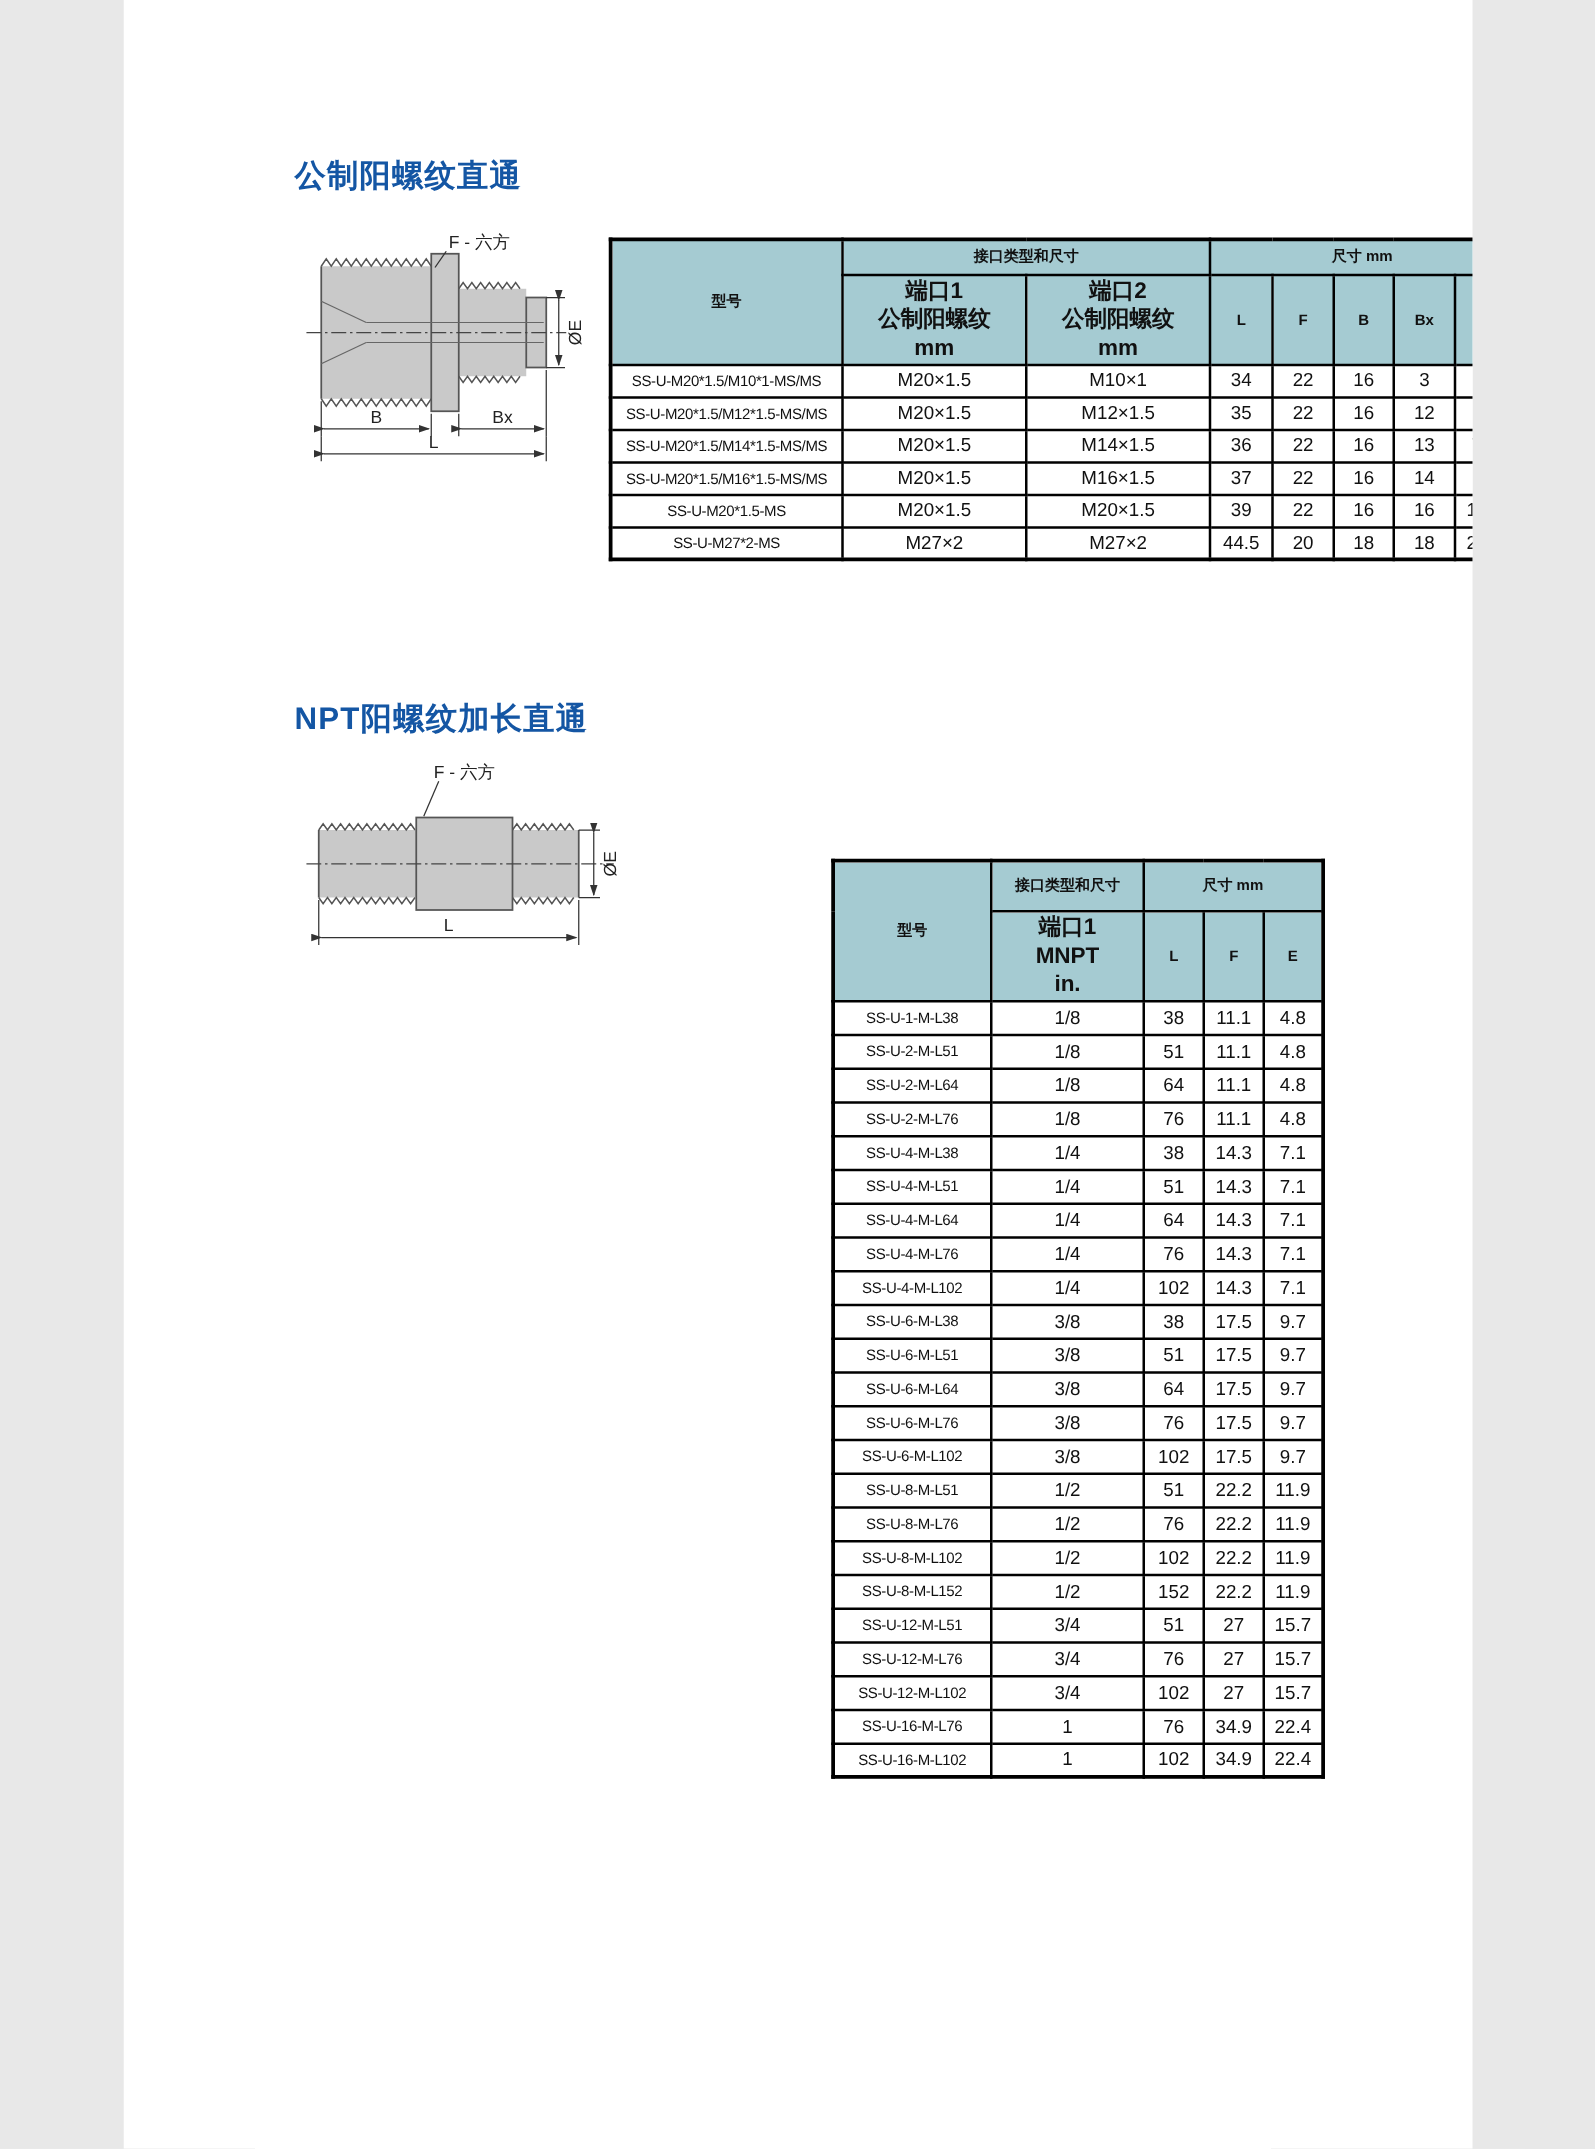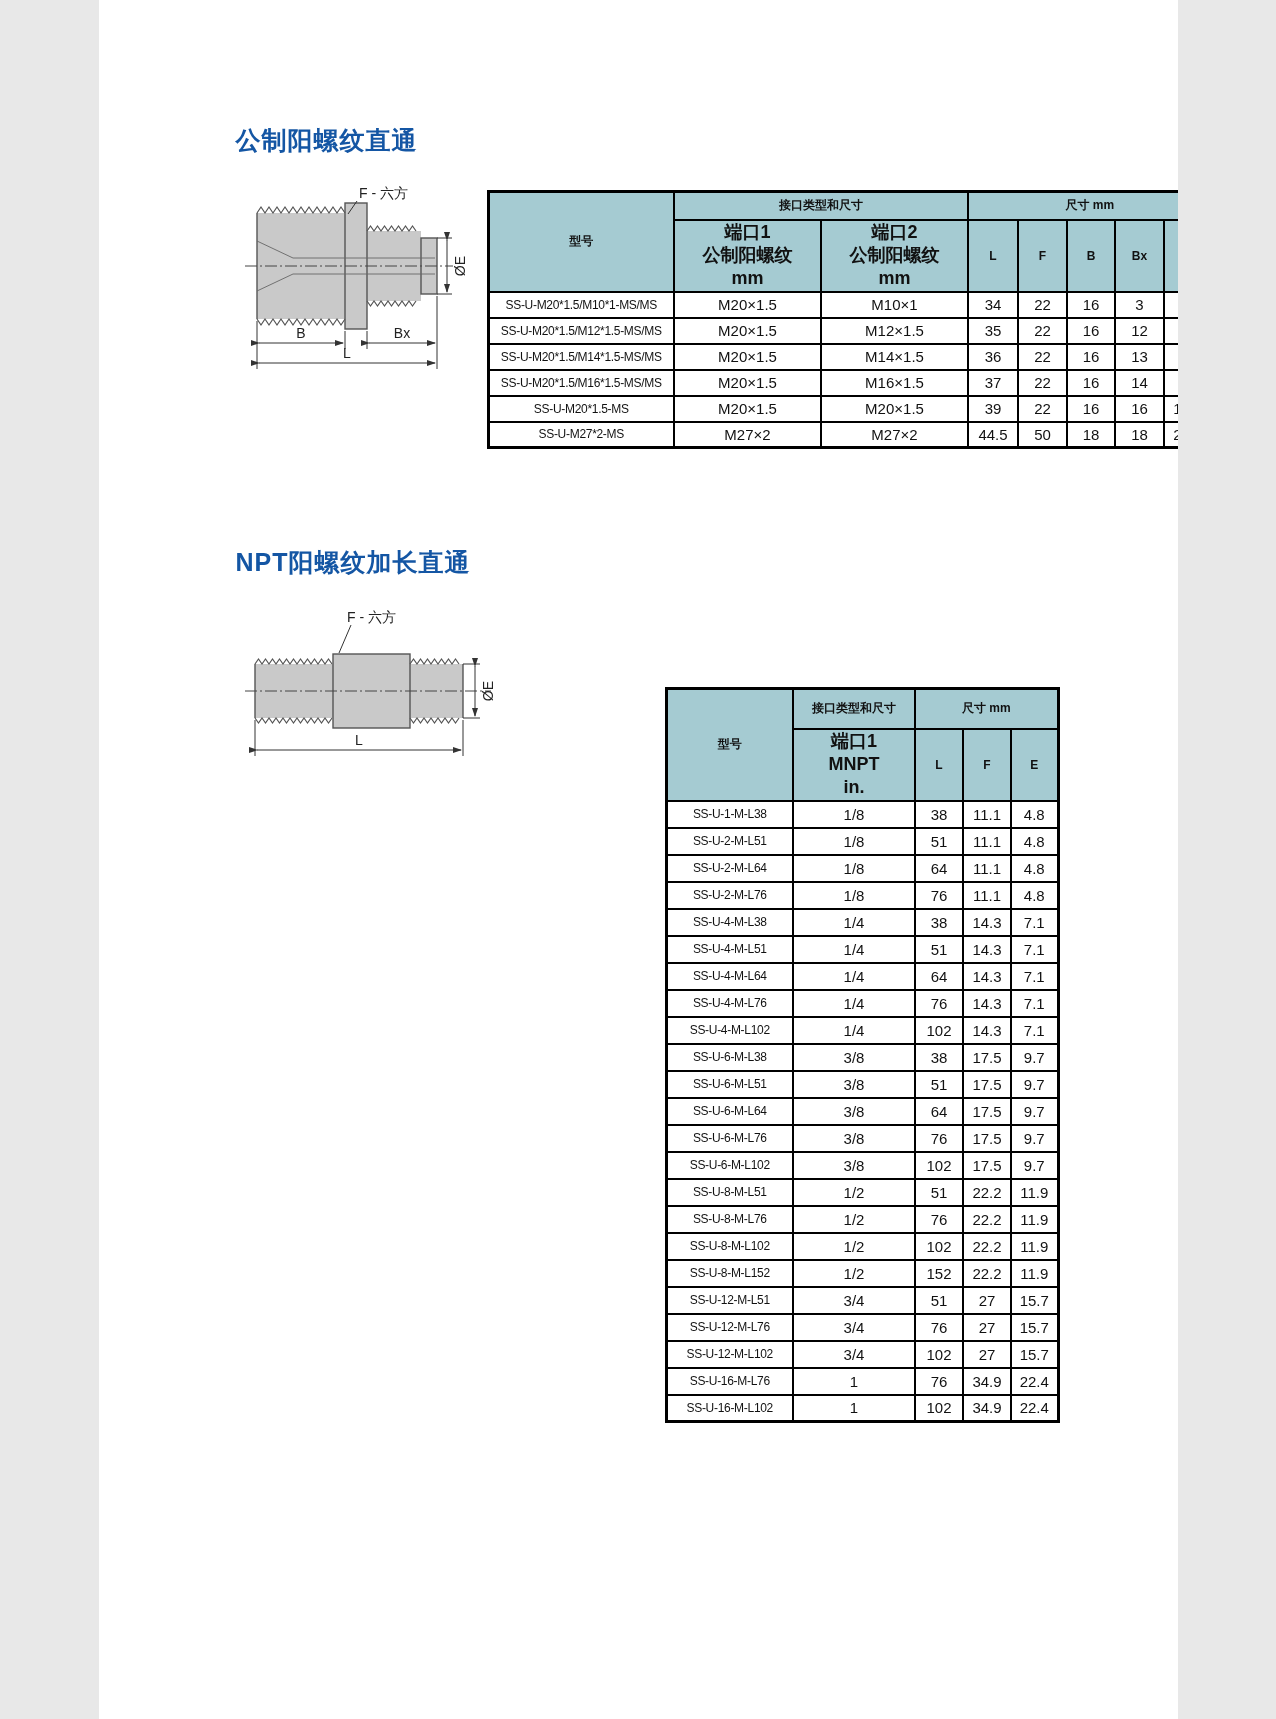--- a/index.html
+++ b/index.html
@@ -6,21 +6,21 @@
   .page{position:relative;width:1079px;height:1719px;background:#ffffff;margin:0 auto;
         font-family:"Liberation Sans",sans-serif;color:#111;overflow:hidden;}
   .page-number{position:absolute;left:1155px;top:62px;font-size:28px;font-weight:bold;color:#231f20;}
   .side-tab{position:absolute;left:1198px;top:133px;width:78px;height:232px;background:#EB008B;
             color:#fff;text-align:center;}
   .tab-letter{font-size:30px;font-weight:bold;margin-top:14px;}
   .tab-label{margin:16px auto 0;writing-mode:vertical-rl;text-orientation:upright;
              font-size:25px;font-weight:bold;letter-spacing:8px;}
   .section-title{position:absolute;font-size:25px;font-weight:bold;color:#1456A4;letter-spacing:1px;margin:0;}
   #title1{left:137px;top:124px;}
-  #title2{left:137px;top:546px;}
+  #title2{left:137px;top:558px;}
   .drawing{position:absolute;}
   #drawing1{left:146px;top:186px;}
   #drawing2{left:146px;top:608px;}
   table{border-collapse:collapse;table-layout:fixed;position:absolute;background:#fff;border:3px solid #000;}
   #table1{left:388px;top:190px;width:724px;}
   #table2{left:566px;top:687px;width:392px;}
   th,td{border:2px solid #000;text-align:center;vertical-align:middle;padding:0 2px;overflow:hidden;}
   th{background:#A5CBD2;font-size:12px;font-weight:bold;color:#111;}
   th.multiline{white-space:pre-line;line-height:1.3;font-size:18px;}
   td{font-size:15px;color:#111;}
@@ -189,21 +189,21 @@
           <td>22</td>
           <td>16</td>
           <td>16</td>
           <td>12.2</td>
         </tr>
         <tr>
           <td class="model-cell">SS-U-M27*2-MS</td>
           <td>M27×2</td>
           <td>M27×2</td>
           <td>44.5</td>
-          <td>50</td>
+          <td>20</td>
           <td>18</td>
           <td>18</td>
           <td>29.8</td>
         </tr>
       </tbody>
   </table>
 
   <h1 class="section-title" id="title2">NPT阳螺纹加长直通</h1>
 
   <svg class="drawing" id="drawing2" width="252" height="156" viewBox="0 0 252 156">

